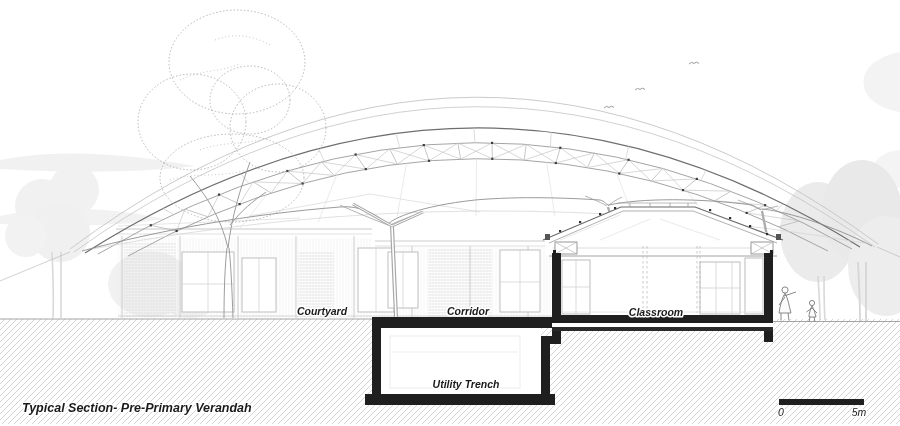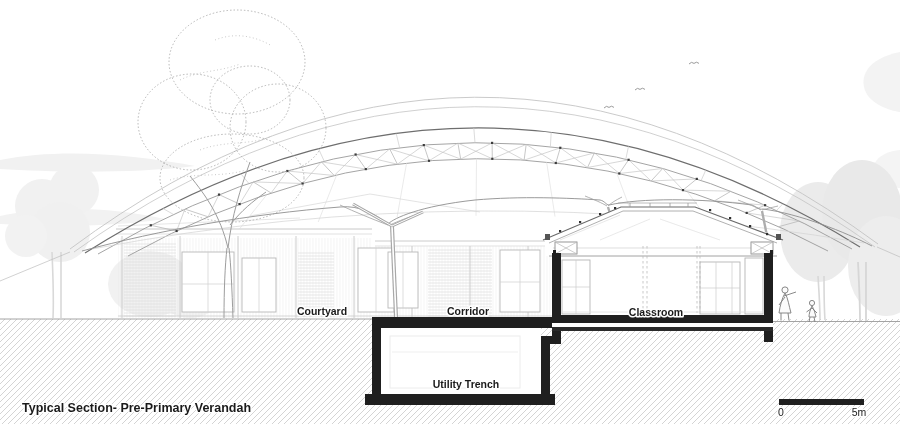--- a/index.html
+++ b/index.html
@@ -1,16 +1,16 @@
 <!DOCTYPE html>
 <html><head>
 <meta charset="utf-8">
 <style>
   html,body{margin:0;padding:0;background:#ffffff;font-family:"Liberation Sans",sans-serif;}
-  .stage{position:relative;width:900px;height:424px;background:#ffffff;overflow:hidden;}
+  .stage{position:relative;width:900px;height:424px;background:#ffffff;overflow:hidden;font-style:italic;}
   svg{display:block;}
   .lbl{font-family:"Liberation Sans",sans-serif;font-size:10.5px;font-weight:bold;fill:#1a1a1a;
        paint-order:stroke;stroke:#ffffff;stroke-width:3px;stroke-linejoin:round;text-anchor:middle;}
   .ttl{font-family:"Liberation Sans",sans-serif;font-size:12.5px;font-weight:bold;fill:#1a1a1a;
        paint-order:stroke;stroke:#ffffff;stroke-width:2.5px;stroke-linejoin:round;}
   .scl{font-family:"Liberation Sans",sans-serif;font-size:10.5px;fill:#1a1a1a;
        paint-order:stroke;stroke:#ffffff;stroke-width:2.5px;stroke-linejoin:round;}
 </style>
 </head>
 <body>

